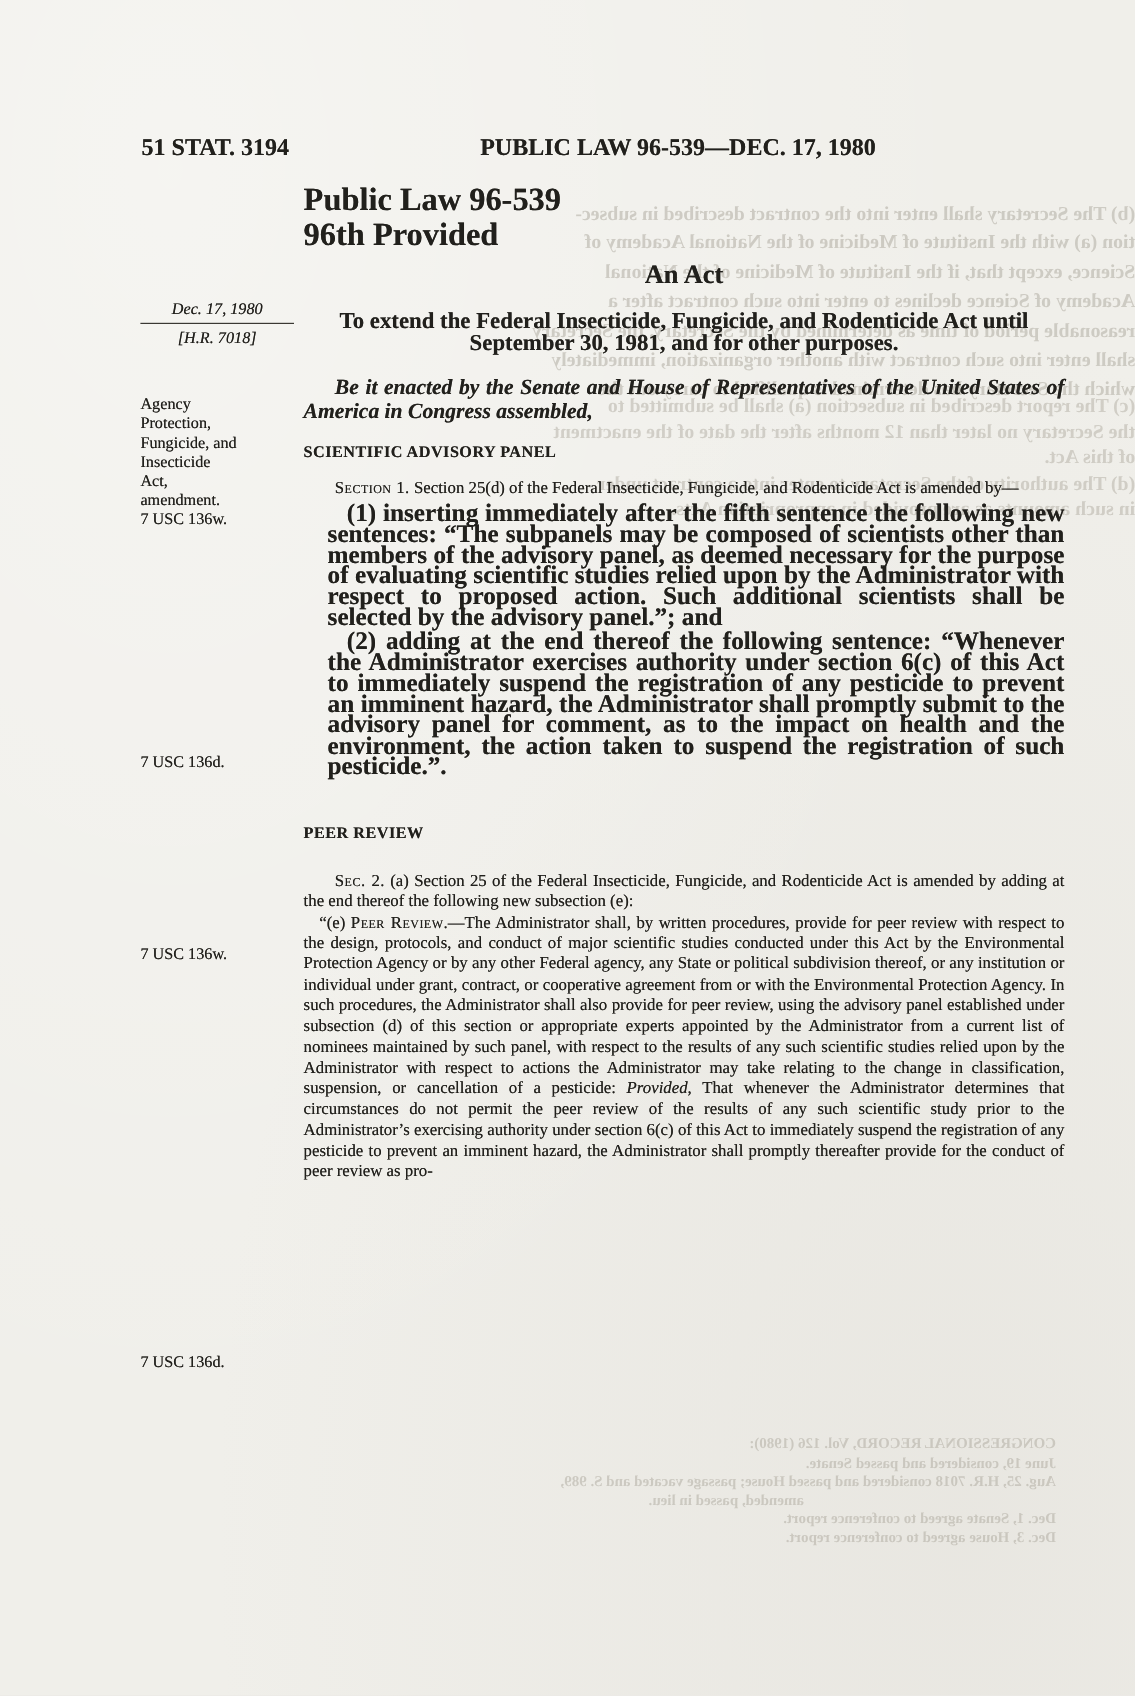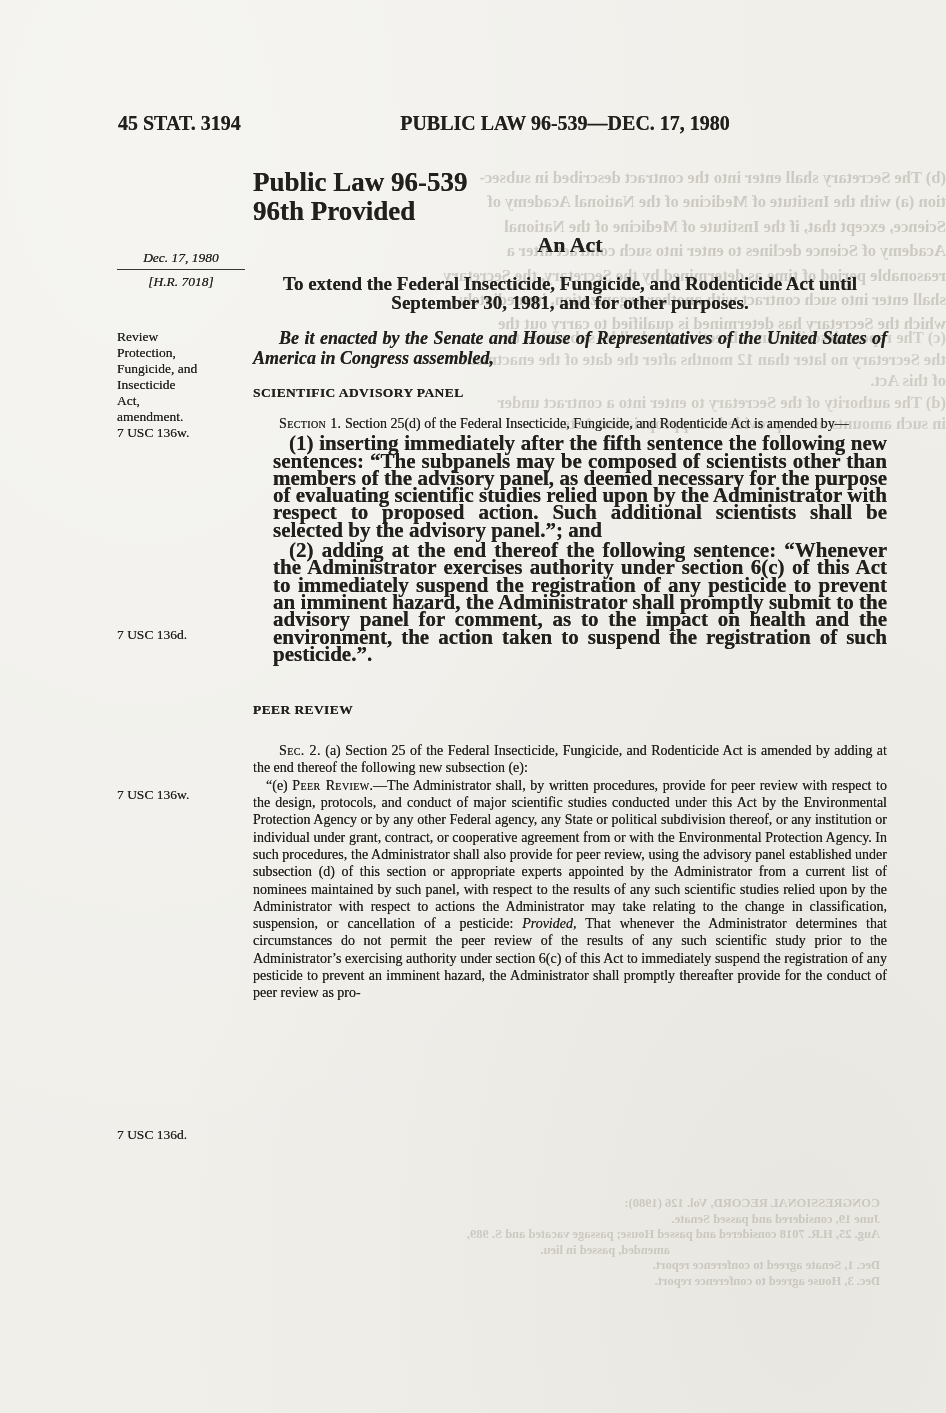--- a/index.html
+++ b/index.html
@@ -15,21 +15,21 @@
       radial-gradient(ellipse at 85% 90%, rgba(210,206,198,.25), rgba(210,206,198,0) 55%),
       #f0efea;
     color:#21201c;
   }
   
   .ink{ text-shadow:0 0 .5px rgba(32,30,26,.75); }
   .hdr{ position:absolute; top:112px; font-size:20px; font-weight:700; white-space:nowrap; }
   .hdr-left{ left:118px; }
   .hdr-center{ left:565px; transform:translateX(-50%); }
 
-  .column{ position:absolute; left:253px; top:168px; width:634px; }
+  .column{ position:absolute; left:253px; top:152px; width:634px; }
   .lawnum{ font-size:27px; line-height:29px; font-weight:700; }
   .anact{ margin-top:6px; font-size:22px; line-height:25px; font-weight:700; text-align:center; }
   .longtitle{ margin-top:17px; font-size:19px; line-height:19px; font-weight:700; text-align:center; }
   .enacting{ margin-top:17px; font-size:18px; line-height:19.5px; font-style:italic; text-align:justify; text-indent:26px; font-weight:700;}
   .crossheading{ margin-top:12px; font-size:13.5px; line-height:14px; font-weight:700; text-align:left; letter-spacing:.4px; }
   .crossheading.peer{ margin-top:40px; }
   p.body{ margin:0; font-size:14px; line-height:17.3px; text-align:justify; }
   p.body.first{ margin-top:15px; text-indent:26px; }
   p.body.sec2{ margin-top:25px; text-indent:26px; }
   p.body.sube{ text-indent:13px; }
@@ -80,30 +80,30 @@
   </div>
   <div class="ghost ghost-bottom">
     <div>CONGRESSIONAL RECORD, Vol. 126 (1980):</div>
     <div>June 19, considered and passed Senate.</div>
     <div>Aug. 25, H.R. 7018 considered and passed House; passage vacated and S. 989,</div>
     <div class="ind">amended, passed in lieu.</div>
     <div>Dec. 1, Senate agreed to conference report.</div>
     <div>Dec. 3, House agreed to conference report.</div>
   </div>
 
-  <div class="hdr hdr-left ink">45 STAT. 3194</div>
+  <div class="hdr hdr-left ink">51 STAT. 3194</div>
   <div class="hdr hdr-center ink">PUBLIC LAW 96-539—DEC. 17, 1980</div>
 
   <div class="mnote mdate ink">
     <div>Dec. 17, 1980</div>
     <div class="rule"></div>
     <div>[H.R. 7018]</div>
   </div>
   <div class="mnote mfifra ink">
-    <div>Review</div>
+    <div>Agency</div>
     <div>Protection,</div>
     <div>Fungicide, and</div>
     <div>Insecticide</div>
     <div>Act,</div>
     <div>amendment.</div>
     <div>7 USC 136w.</div>
   </div>
   <div class="mnote m136d1 ink">7 USC 136d.</div>
   <div class="mnote m136w2 ink">7 USC 136w.</div>
   <div class="mnote m136d2 ink">7 USC 136d.</div>

